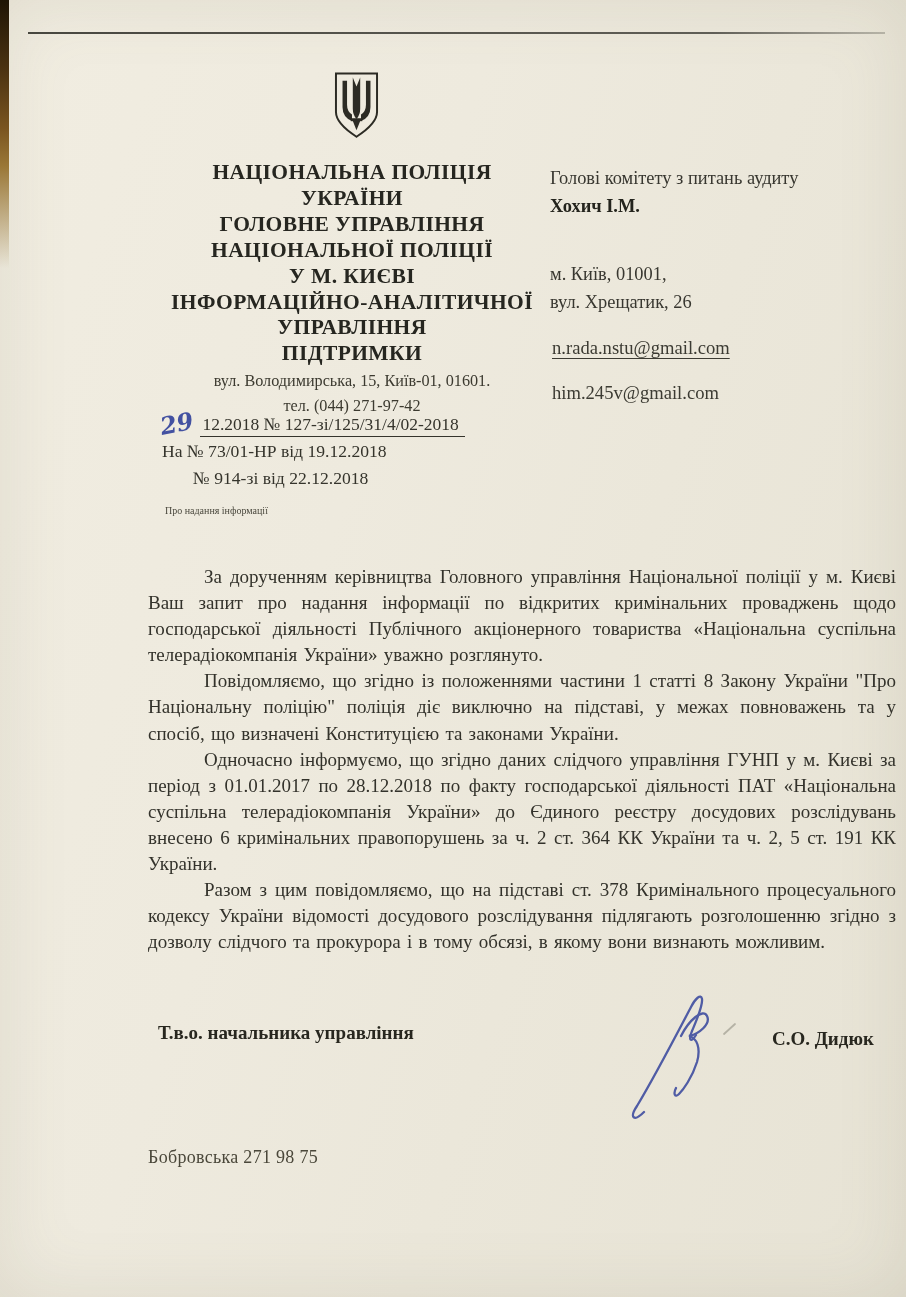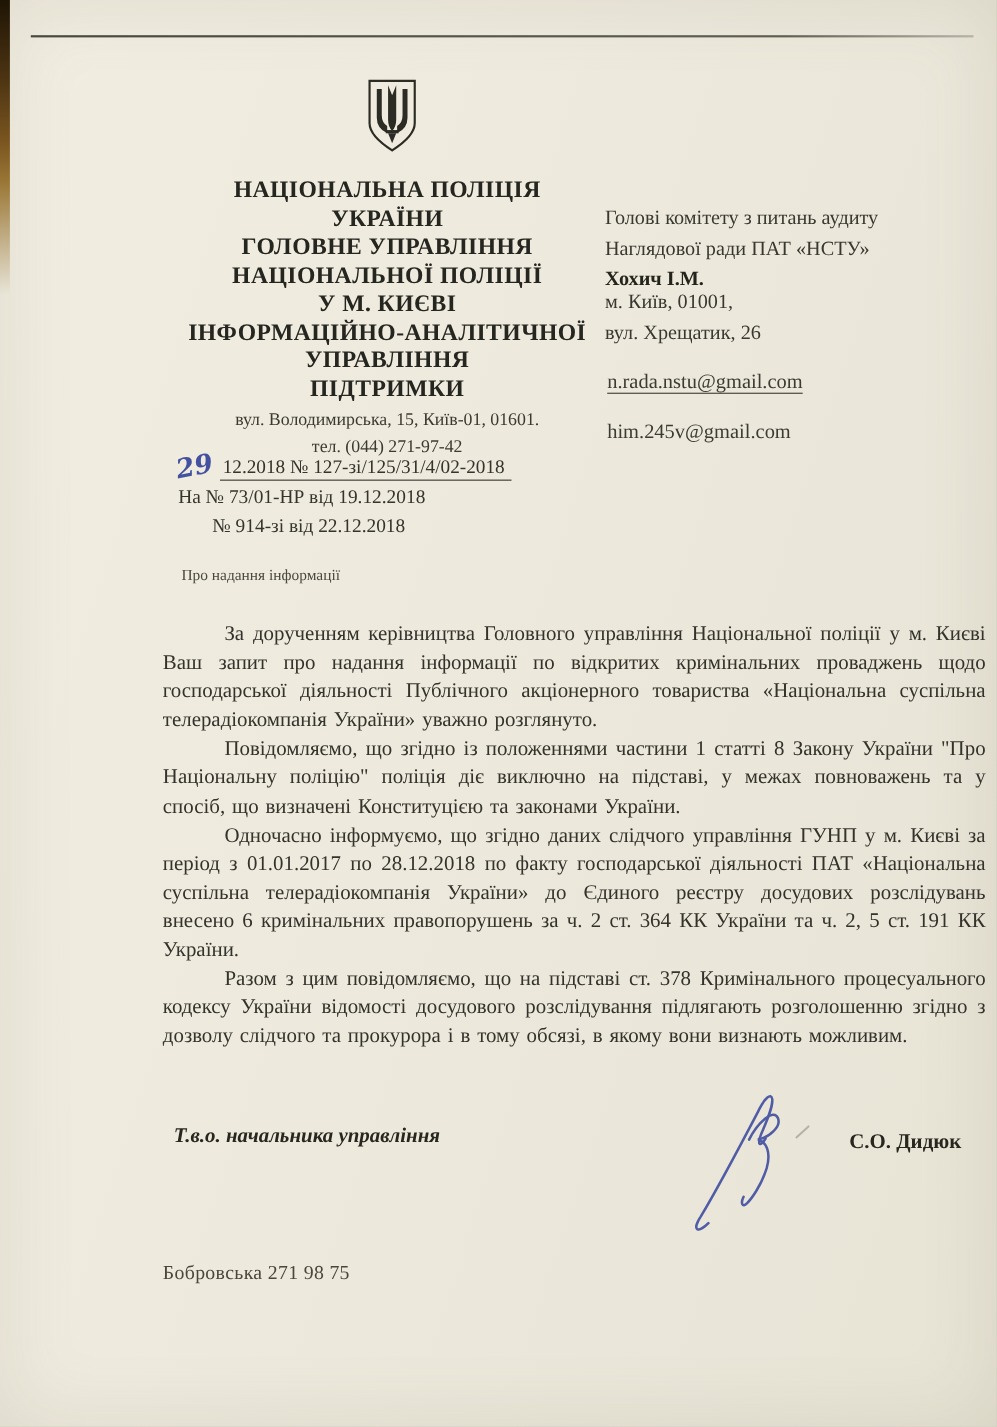--- a/index.html
+++ b/index.html
@@ -35,34 +35,34 @@
     position:absolute;left:160px;top:409px;width:380px;
     font-size:17.5px;color:#35342c;white-space:nowrap;
   }
   .hand-day{
     display:inline-block;font-family:"DejaVu Serif",serif;font-style:italic;font-weight:bold;
     font-size:24px;color:#4351a1;transform:rotate(-11deg);margin-right:7px;vertical-align:-2px;
   }
   .ref-printed{border-bottom:1.6px solid #35342c;padding:0 6px 2px 2px;}
   .in-refs{position:absolute;left:162px;top:438px;font-size:17.6px;line-height:26.5px;color:#35342c;}
   .in-refs .l2{padding-left:31px;}
-  .subject{position:absolute;left:165px;top:516px;font-size:14px;color:#4a483d;}
+  .subject{position:absolute;left:165px;top:505px;font-size:10px;color:#4a483d;}
   .addr-block{position:absolute;left:550px;width:350px;font-size:18.4px;line-height:27.6px;color:#383730;}
-  .addr-title{top:165px;margin-top:20px;}
+  .addr-title{top:165px;}
   .addr-name{font-weight:bold;color:#24241d;}
   .addr-loc{top:261px;}
   .email{position:absolute;left:552px;font-size:18.6px;color:#3c3b33;}
   .email1{top:337px;text-decoration:underline;text-underline-offset:4px;text-decoration-thickness:1px;}
   .email2{top:382px;}
   .body-text{
     position:absolute;left:148px;top:564px;width:748px;
     font-size:19px;line-height:26.1px;text-align:justify;color:#33322b;word-spacing:1.5px;
   }
   .body-text p{margin:0;text-indent:56px;}
-  .sign-title{position:absolute;left:158px;top:1022px;font-weight:bold;font-size:19px;color:#28271f;font-style:italic;}
+  .sign-title{position:absolute;left:158px;top:1022px;font-weight:bold;font-size:19px;color:#28271f;}
   .sign-name{position:absolute;left:772px;top:1028px;font-weight:bold;font-size:19px;color:#28271f;}
   .signature-svg{position:absolute;left:628px;top:980px;width:145px;height:150px;}
   .executor{position:absolute;left:148px;top:1147px;font-size:18px;color:#4a473a;letter-spacing:.3px;}
 </style>
 </head>
 <body>
 
 <div class="page">
 
   <div class="edge-strip"></div>
@@ -98,21 +98,20 @@
 
   <div class="in-refs">
     <div>На № 73/01-НР від 19.12.2018</div>
     <div class="l2">№ 914-зі від 22.12.2018</div>
   </div>
 
   <div class="subject">Про надання інформації</div>
 
   <div class="addr-block addr-title">
     <div>Голові комітету з питань аудиту</div>
-    <div>Наглядової ради ПАТ «НСТУ»</div>
     <div class="addr-name">Хохич І.М.</div>
   </div>
   <div class="addr-block addr-loc">
     <div>м. Київ, 01001,</div>
     <div>вул. Хрещатик, 26</div>
   </div>
   <div class="email email1">n.rada.nstu@gmail.com</div>
   <div class="email email2">him.245v@gmail.com</div>
 
   <div class="body-text">

